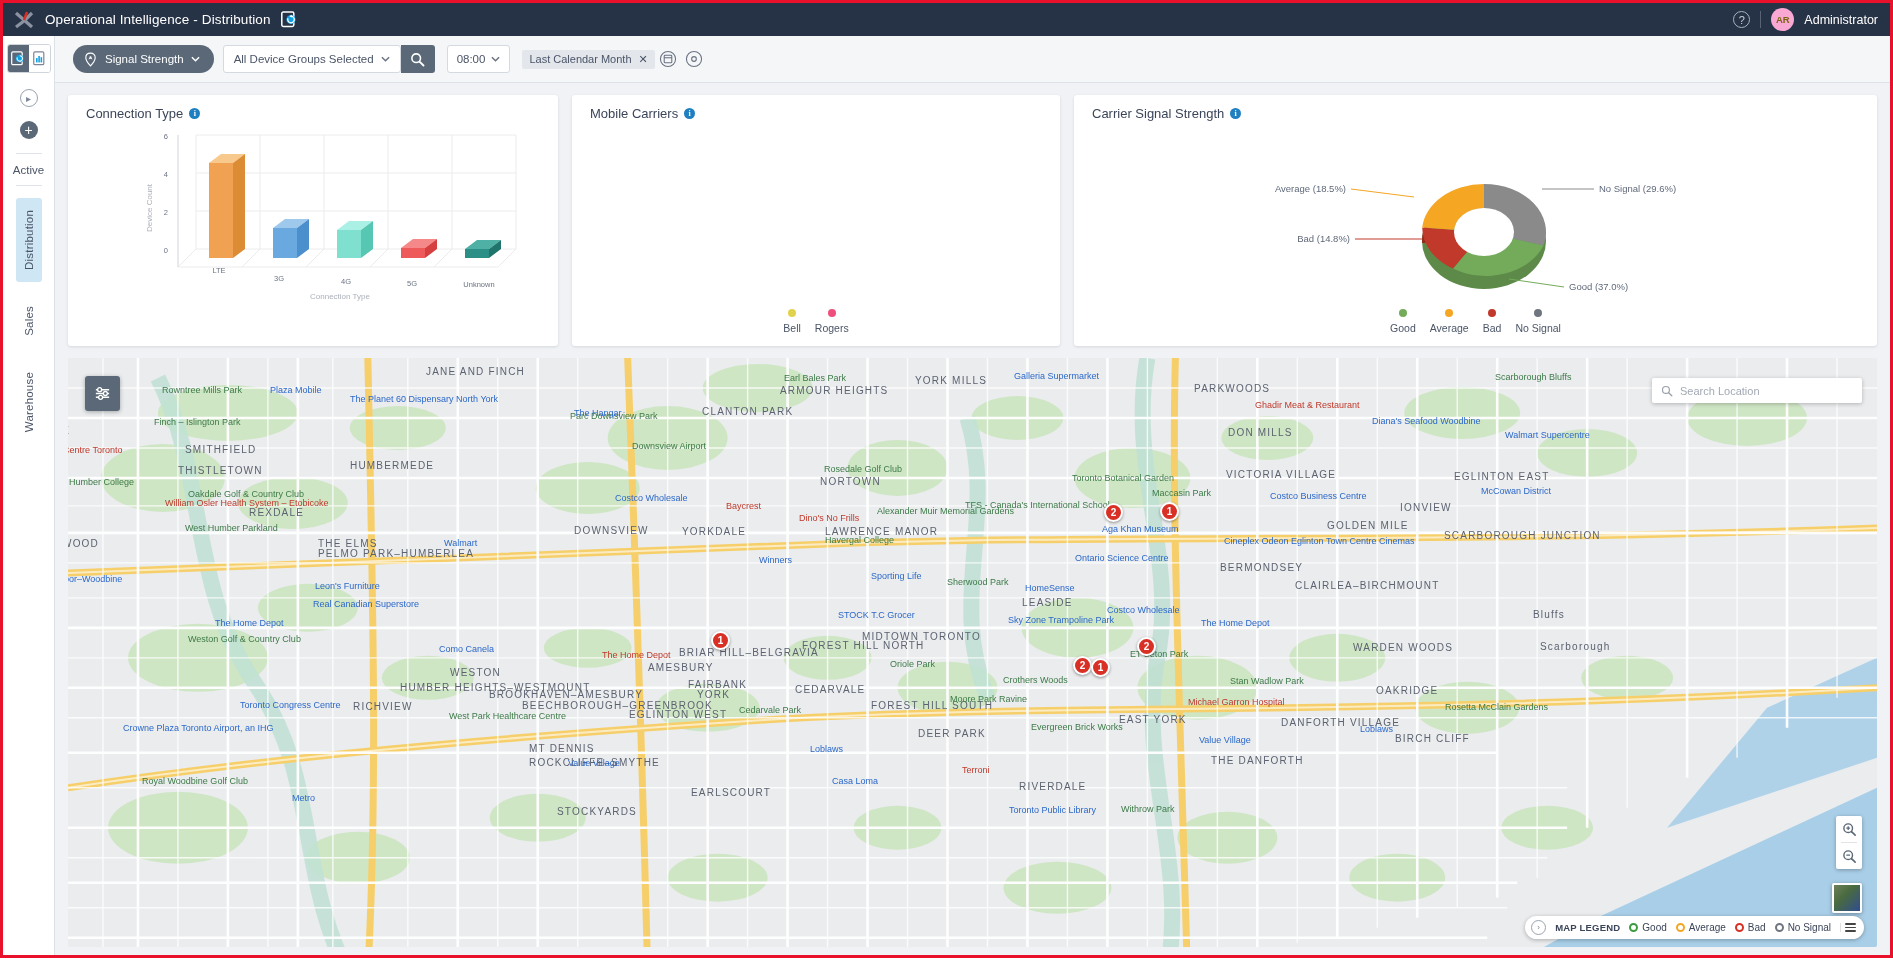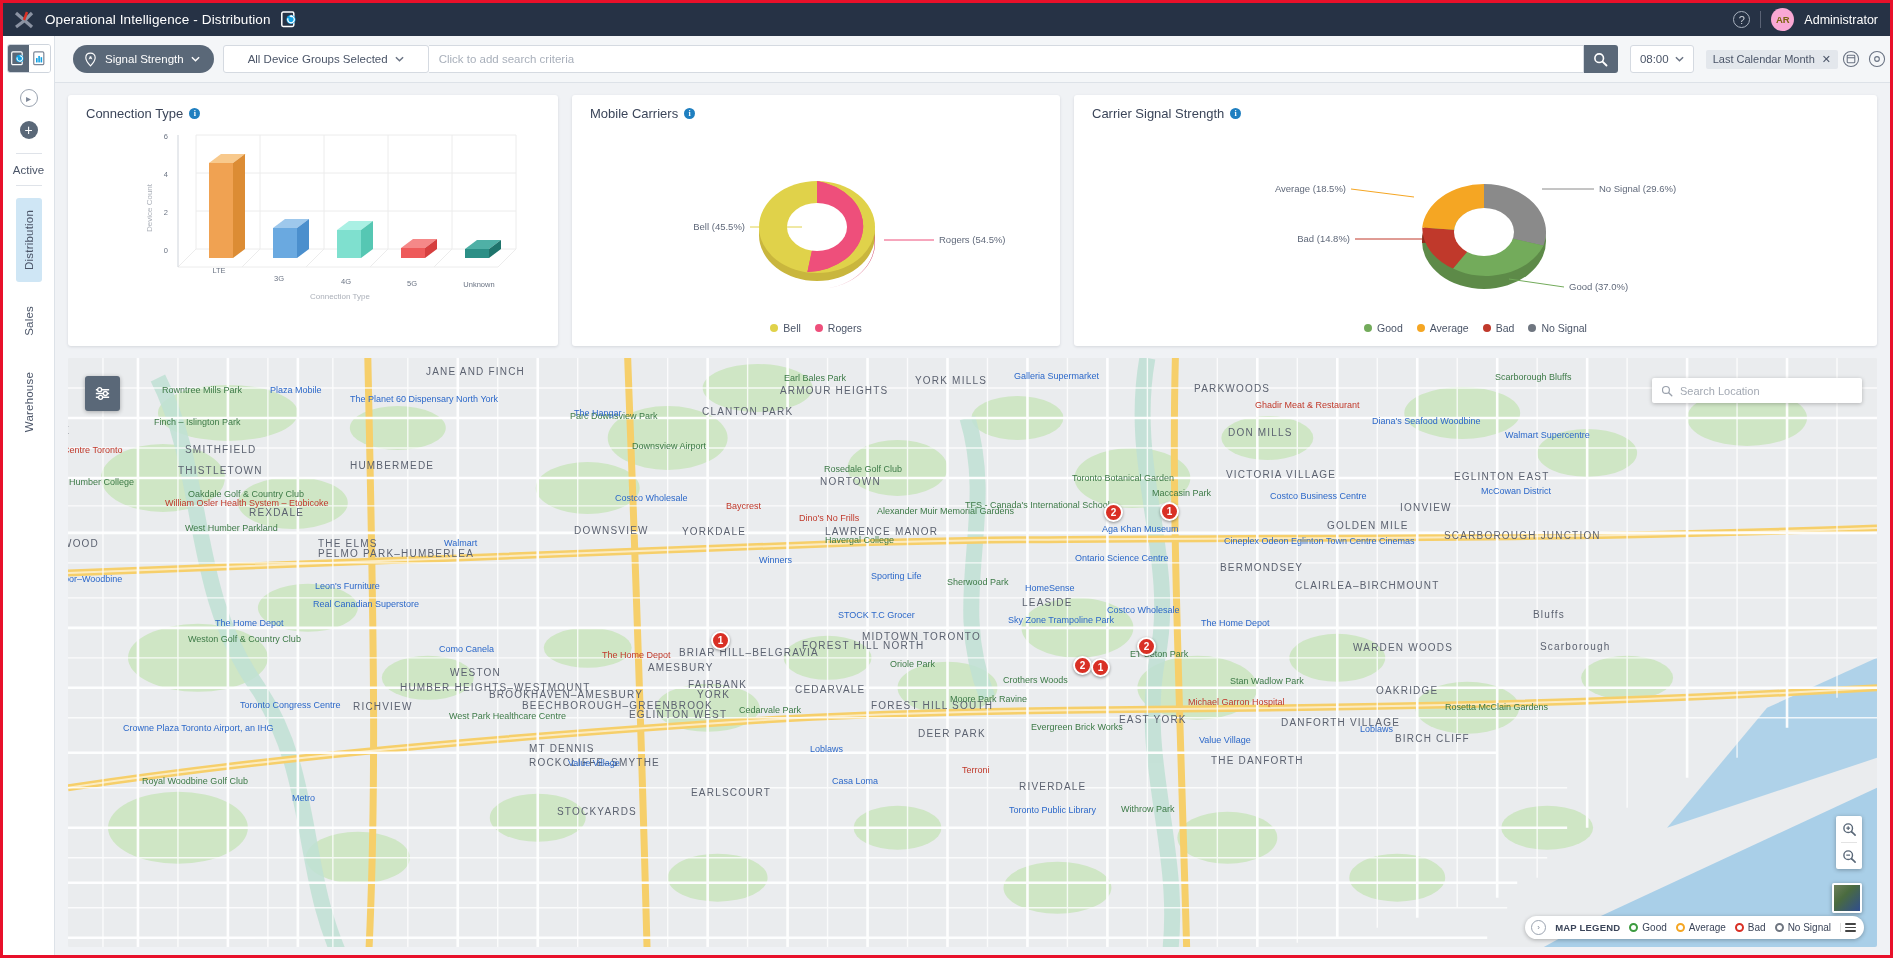--- a/index.html
+++ b/index.html
@@ -42,21 +42,21 @@
     display: flex; align-items: center; padding-left: 60px; flex: 0 0 47px;
     position: relative; z-index: 30;
   }
   .pill-dark {
     height: 28px; background: #5a6878; color: #fff; border-radius: 14px;
     display: flex; align-items: center; gap: 7px; padding: 0 14px 0 10px;
     font-size: 11.5px; cursor: pointer; margin-left: 10px;
   }
   .dd-box {
     height: 28px; background: #fff; border: 1px solid #d5dae1; border-radius: 3px;
-    display: flex; align-items: center; gap: 7px; padding: 0 24px; font-size: 11.5px;
+    display: flex; align-items: center; gap: 7px; padding: 0 10px; font-size: 11.5px;
     color: #4b5568; margin-left: 9px; cursor: pointer;
   }
   .search-criteria {
     flex: 1; height: 28px; background: #fff; border: 1px solid #d5dae1; border-left: none;
     display: flex; align-items: center; padding: 0 10px; font-size: 11.5px; color: #a9b0bb;
     margin-right: 0;
   }
   .search-btn {
     width: 34px; height: 28px; background: #5a6878; border-radius: 0 3px 3px 0;
     display: flex; align-items: center; justify-content: center; cursor: pointer;
@@ -125,21 +125,21 @@
   
   .bc-svg { display: block; }
   .axis-txt { font-size: 7.5px; fill: #6a7383; font-family: "Liberation Sans", sans-serif; }
   .axis-name { font-size: 8px; fill: #56607180; font-family: "Liberation Sans", sans-serif; }
 
   
   .d-legend {
     position: absolute; bottom: 12px; left: 0; right: 0;
     display: flex; align-items: center; justify-content: center; gap: 14px;
   }
-  .lg-item { display: flex; align-items: center; gap: 5px; font-size: 10.5px; color: #4b5568; cursor: pointer; }
+  .lg-item { display: flex; align-items: center; gap: 5px; font-size: 10.5px; color: #4b5568; cursor: pointer; flex-direction: column; }
   .lg-dot { width: 8px; height: 8px; border-radius: 50%; }
 
   
   .mapwrap {
     position: absolute; left: 13px; right: 13px; top: 275px; bottom: 8px;
     border-radius: 2px; overflow: hidden; background: #e8eaed;
   }
   .map-canvas { position: absolute; inset: 0; }
   .map-ctrl-tl {
     position: absolute; left: 17px; top: 18px; width: 35px; height: 35px; background: #5a6878;
@@ -250,21 +250,20 @@
       <svg width="9" height="6" viewBox="0 0 10 6">
           <path d="M1 1 L5 5 L9 1" stroke="#fff" stroke-width="1.6" fill="none"></path>
         </svg>
     </div>
     <div class="dd-box">
       <span>All Device Groups Selected</span>
       <svg width="9" height="6" viewBox="0 0 10 6">
           <path d="M1 1 L5 5 L9 1" stroke="#6a7383" stroke-width="1.6" fill="none"></path>
         </svg>
     </div>
-    <div class="search-criteria">Click to add search criteria</div>
     <div class="search-btn">
       <svg width="15" height="15" viewBox="0 0 16 16">
         <circle cx="6.6" cy="6.6" r="4.6" fill="none" stroke="#fff" stroke-width="1.7"></circle>
         <path d="M10.2 10.2 L14.4 14.4" stroke="#fff" stroke-width="2" stroke-linecap="round"></path>
       </svg>
     </div>
     <div class="time-box">
       <span>08:00</span>
       <svg width="9" height="6" viewBox="0 0 10 6">
           <path d="M1 1 L5 5 L9 1" stroke="#6a7383" stroke-width="1.6" fill="none"></path>
@@ -409,42 +408,20 @@
             <text class="axis-txt" x="344" y="159" text-anchor="middle">5G</text>
             <text class="axis-txt" x="411" y="160" text-anchor="middle">Unknown</text>
           </svg>
         </div>
       </div>
 
       <div class="card c2">
         <div class="card-title">
           <span>Mobile Carriers</span>
           <span class="info-dot">i</span>
-        </div>
-        <div class="chart-area">
-          <svg width="488" height="195" viewBox="0 0 488 195">
-
-            <g transform="translate(245,100)">
-              <path d="M0,-58 A58,46 0 0 1 0,58 L0,58 A58,46 0 0 1 0,-58 Z" fill="none"></path>
-
-              <ellipse cx="0" cy="8" rx="58" ry="46" fill="#c9b63d"></ellipse>
-              <path d="M0,-38 A58,46 0 0 1 0,54 A30,24 0 0 0 0,-38 Z" fill="#d24568" transform="translate(0,8)"></path>
-
-              <ellipse cx="0" cy="0" rx="58" ry="46" fill="#e0d24a"></ellipse>
-              <path d="M0,-46 A58,46 0 0 1 -9.6,45 L-5,23.4 A30,24 0 0 0 0,-24 Z" fill="#ee4f7b"></path>
-              <path d="M0,-46 L0,-24 A30,24 0 0 1 -5,23.4 L-9.6,45 A58,46 0 0 0 0,-46 Z" fill="#ee4f7b"></path>
-              <ellipse cx="0" cy="0" rx="30" ry="24" fill="#ffffff"></ellipse>
-            </g>
-
-            <path d="M178,100 L230,100" stroke="#e0d24a" stroke-width="1" fill="none"></path>
-            <text class="axis-txt" x="173" y="103" text-anchor="end" style="font-size:9.5px;fill:#60697a">Bell (45.5%)</text>
-
-            <path d="M312,113 L362,113" stroke="#ee4f7b" stroke-width="1" fill="none"></path>
-            <text class="axis-txt" x="367" y="116" text-anchor="start" style="font-size:9.5px;fill:#60697a">Rogers (54.5%)</text>
-          </svg>
         </div>
         <div class="d-legend">
           <div class="lg-item">
             <span class="lg-dot" style="background:#e0d24a"></span>
             <span>Bell</span>
           </div>
           <div class="lg-item">
             <span class="lg-dot" style="background:#ee4f7b"></span>
             <span>Rogers</span>
           </div>

